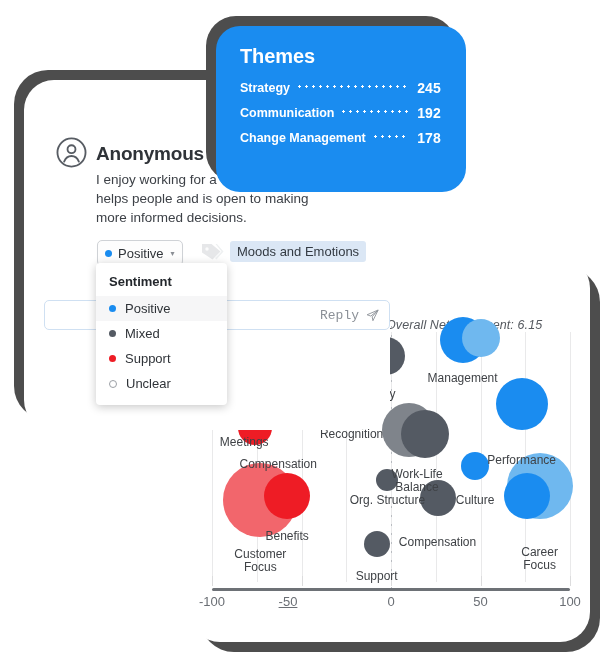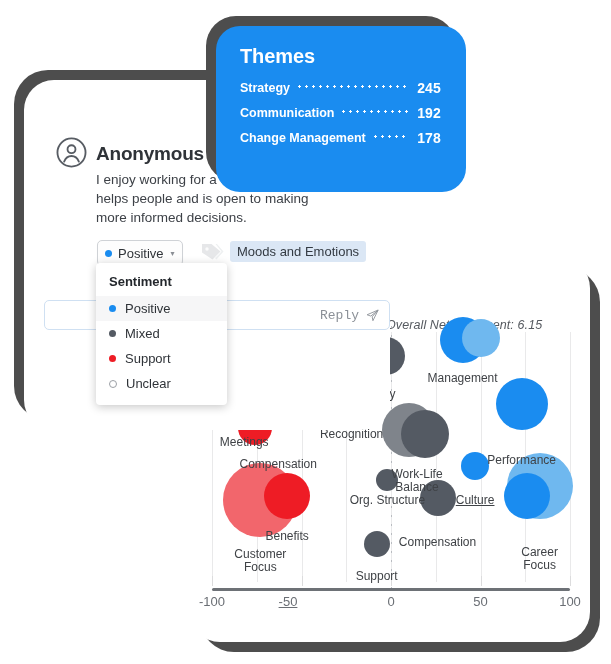--- a/index.html
+++ b/index.html
@@ -174,21 +174,21 @@
         <div class="blab" style="left: 97.18px; top: 272px;">Benefits</div>
         <div class="blab" style="left: 183.1px; top: 130px;">Strategy</div>
         <div class="blab" style="left: 161.62px; top: 170px;">Recognition</div>
         <div class="blab" style="left: 227px; top: 210px;">Work-Life
 Balance</div>
         <div class="blab" style="left: 197.42px; top: 236px;">Org. Structure</div>
         <div class="blab" style="left: 247.54px; top: 278px;">Compensation</div>
         <div class="blab" style="left: 186.68px; top: 312px;">Support</div>
         <div class="blab" style="left: 272.6px; top: 114px;">Management</div>
         <div class="blab" style="left: 331.67px; top: 196px;">Performance</div>
-        <div class="blab" style="left: 285.13px; top: 236px; text-decoration: underline;">Culture</div>
+        <div class="blab" style="left: 285.13px; top: 236px;">Culture</div>
         <div class="blab" style="left: 349.57px; top: 288px;">Career
 Focus</div>
       </div>
   </div>
 
   <div class="feedback-card">
     <div class="fc-clip"></div>
   </div>
 
   <svg class="avatar" viewBox="0 0 32 32">

